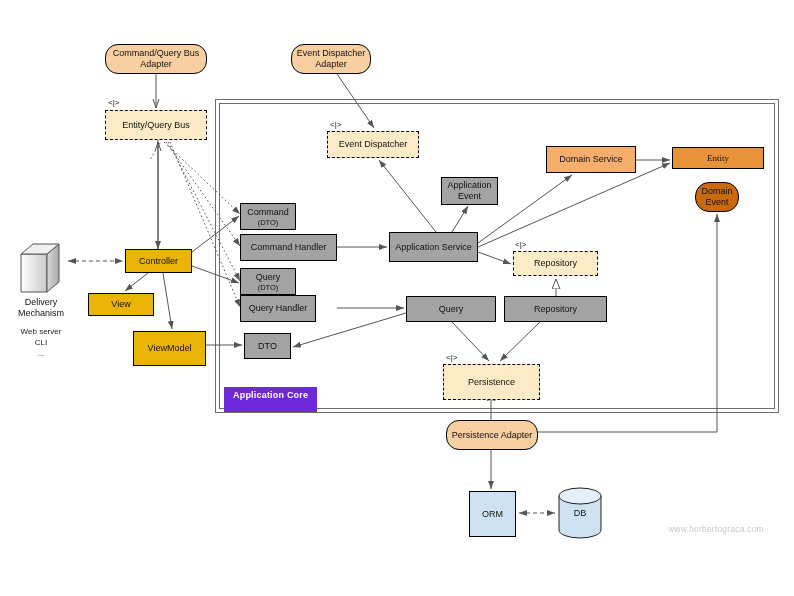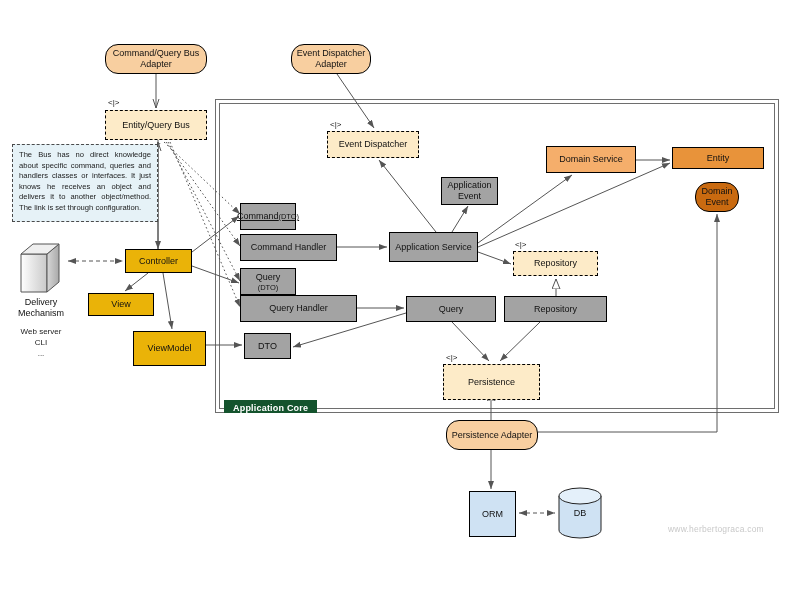--- a/index.html
+++ b/index.html
@@ -53,27 +53,26 @@
     box-sizing:border-box;
     background:transparent;
   }
   #core-frame .inner{
     position:absolute;left:3px;top:3px;right:3px;bottom:3px;
     border:1px solid #6e6e6e;
     box-sizing:border-box;
   }
   #core-label{
     position:absolute;
-    background:#14532d;
+    background:#6d28d9;
     color:#ffffff;
     font-size:9px;
     font-weight:bold;
-    padding:3px 9px 0 9px;
+    padding:3px 9px 12px 9px;
     letter-spacing:.2px;
-    margin-top:13px;
   }
 
   
   #note{
     position:absolute;
     background:#E6F2F7;
     border:1px dashed #4a4a4a;
     font-size:7.6px;
     line-height:10.6px;
     color:#1a1a1a;
@@ -220,51 +219,51 @@
 
   <div class="iface-tag" style="left:330px;top:120px;">&lt;|&gt;</div>
   <div class="node c-iface" style="left:327px;top:131px;width:92px;height:27px;">
     <span>Event Dispatcher</span>
   </div>
 
   <div class="node c-app" style="left:441px;top:177px;width:57px;height:28px;">
     <span>Application Event</span>
   </div>
 
-  <div class="node c-app" style="left:240px;top:203px;width:56px;height:27px;flex-direction:row;justify-content:center;text-decoration:underline;">
+  <div class="node c-app" style="left:240px;top:203px;width:56px;height:27px;flex-direction:column;justify-content:center;">
     <span>Command</span>
     <span class="sub">(DTO)</span>
   </div>
 
   <div class="node c-app" style="left:240px;top:234px;width:97px;height:27px;">
     <span>Command Handler</span>
   </div>
 
   <div class="node c-app" style="left:240px;top:268px;width:56px;height:27px;flex-direction:column;justify-content:center;">
     <span>Query</span>
     <span class="sub">(DTO)</span>
   </div>
 
-  <div class="node c-app" style="left:240px;top:295px;width:117px;height:27px;">
+  <div class="node c-app" style="left:240px;top:295px;width:76px;height:27px;">
     <span>Query Handler</span>
   </div>
 
   <div class="node c-app" style="left:244px;top:333px;width:47px;height:26px;">
     <span>DTO</span>
   </div>
 
   <div class="node c-app" style="left:389px;top:232px;width:89px;height:30px;">
     <span>Application Service</span>
   </div>
 
   <div class="node c-domain" style="left:546px;top:146px;width:90px;height:27px;">
     <span>Domain Service</span>
   </div>
 
-  <div class="node c-entity" style="left:672px;top:147px;width:92px;height:22px;">
+  <div class="node c-entity" style="left:672px;top:147px;width:92px;height:22px;font-family:Liberation Serif, serif;">
     <span>Entity</span>
   </div>
 
   <div class="node c-devent" style="left:695px;top:182px;width:44px;height:30px;">
     <span>Domain Event</span>
   </div>
 
   <div class="iface-tag" style="left:515px;top:240px;">&lt;|&gt;</div>
   <div class="node c-iface" style="left:513px;top:251px;width:85px;height:25px;">
     <span>Repository</span>
@@ -327,17 +326,16 @@
       <path d="M30,14 L42,4 L42,42 L30,52 Z" fill="url(#gside)" stroke="#555" stroke-width="1"></path>
       <path d="M4,14 L16,4 L42,4 L30,14 Z" fill="#efefef" stroke="#555" stroke-width="1"></path>
     </svg>
   </div>
   <div class="dm-caption" style="left:-4px;top:297px;">Delivery</div>
   <div class="dm-caption" style="left:-4px;top:308px;">Mechanism</div>
   <div class="dm-caption small" style="left:-4px;top:326px;">Web server</div>
   <div class="dm-caption small" style="left:-4px;top:337px;">CLI</div>
   <div class="dm-caption small" style="left:-4px;top:348px;">...</div>
 
-  <div id="note" style="left:12px;top:144px;width:146px;height:78px;">The Bus has no direct knowledge about specific command, queries and handlers classes or interfaces. It just knows he receives an object and delivers it to another object/method. The link is set through configuration.</div>
 
   <div id="watermark" style="left:668px;top:524px;">www.herbertograca.com</div>
 
 </div>
 
 </body></html>

